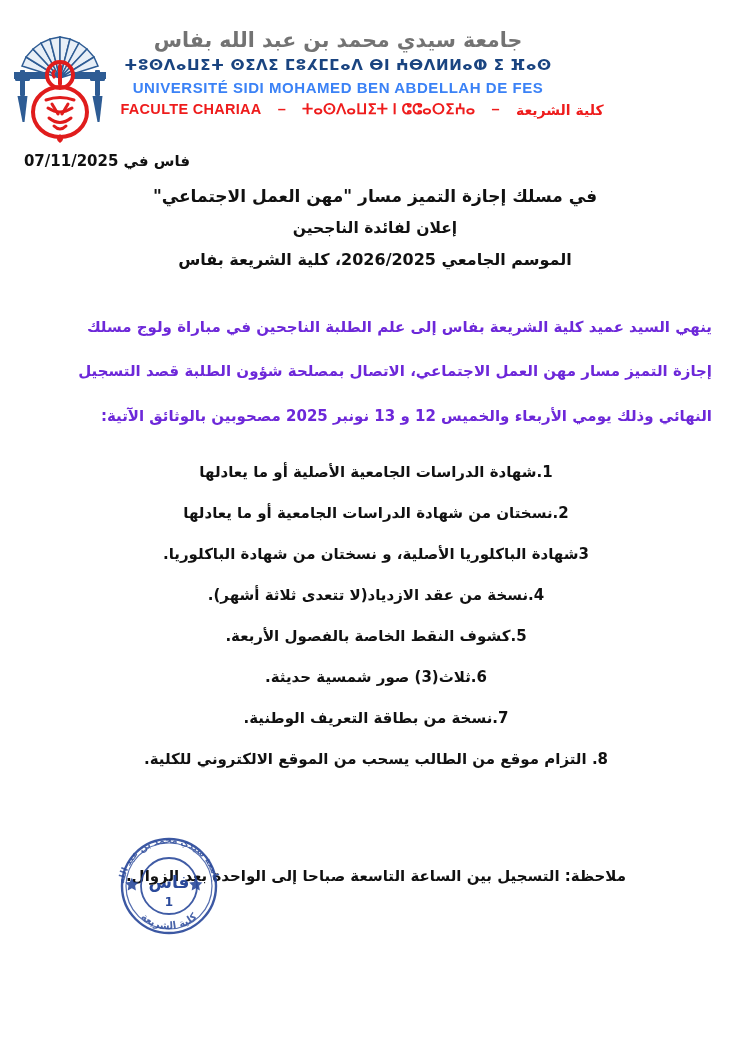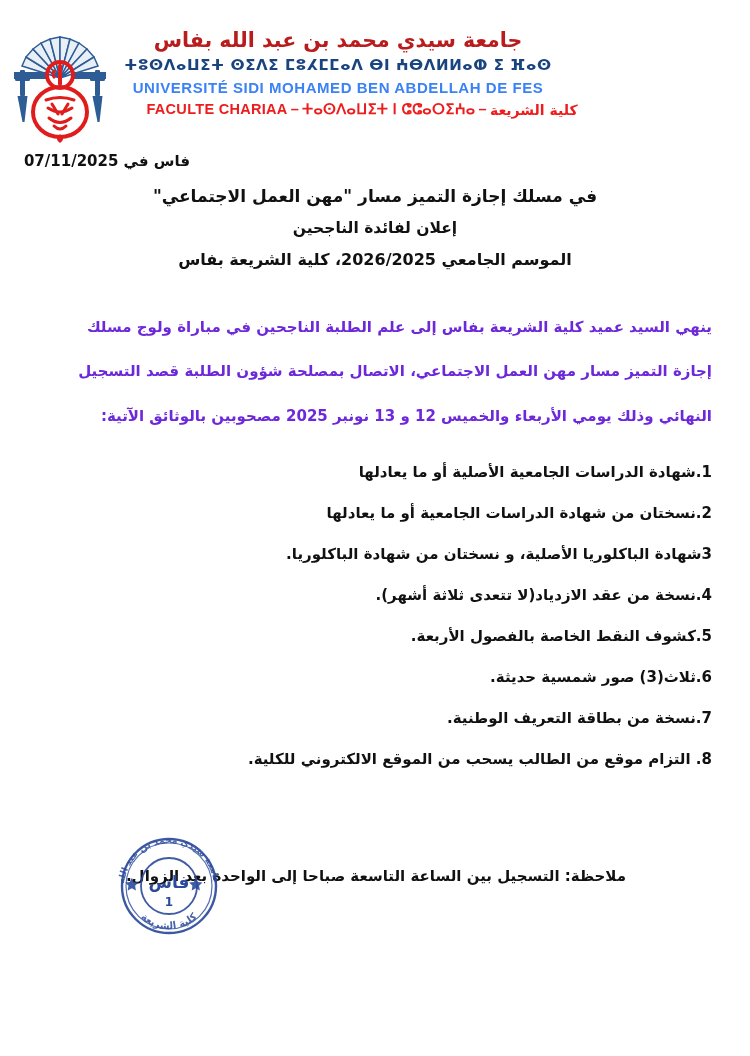--- a/index.html
+++ b/index.html
@@ -48,21 +48,21 @@
 
   .headtext {
     flex: 0 0 auto;
     width: 432px;
     text-align: center;
     direction: rtl;
     padding-top: 2px;
   }
 
   .hl-ar {
-    color: #b91c1c;
+    color: #737373;
     font-weight: bold;
     font-size: 20.5px;
     letter-spacing: 1.2px;
     line-height: 1.25;
     white-space: nowrap;
   }
   .hl-tif {
     color: #1a4480;
     font-weight: bold;
     font-size: 15px;
@@ -87,21 +87,21 @@
     font-weight: bold;
     font-size: 14.5px;
     letter-spacing: 0.3px;
     line-height: 1.5;
     direction: ltr;
     white-space: nowrap;
     font-family: "Liberation Sans", sans-serif;
     display: flex;
     justify-content: center;
     align-items: center;
-    gap: 3px;
+    gap: 16px;
     margin-left: 48px;
   }
   .hl-red .ar-tail {
     direction: rtl;
     font-family: "DejaVu Sans", sans-serif;
     font-size: 14px;
   }
 
   
   .dateline {
@@ -166,20 +166,21 @@
     direction: rtl;
     list-style: none;
     margin: 0;
     padding: 0;
   }
   .doclist li {
     font-family: "DejaVu Sans", sans-serif;
     font-size: 15px;
     font-weight: bold;
     color: #111;
+    text-align: center;
     line-height: 1.2;
     padding: 0;
     margin: 0 0 23px 0;
     white-space: nowrap;
     direction: rtl;
   }
   .doclist li .num {
     display: inline;
   }
 

